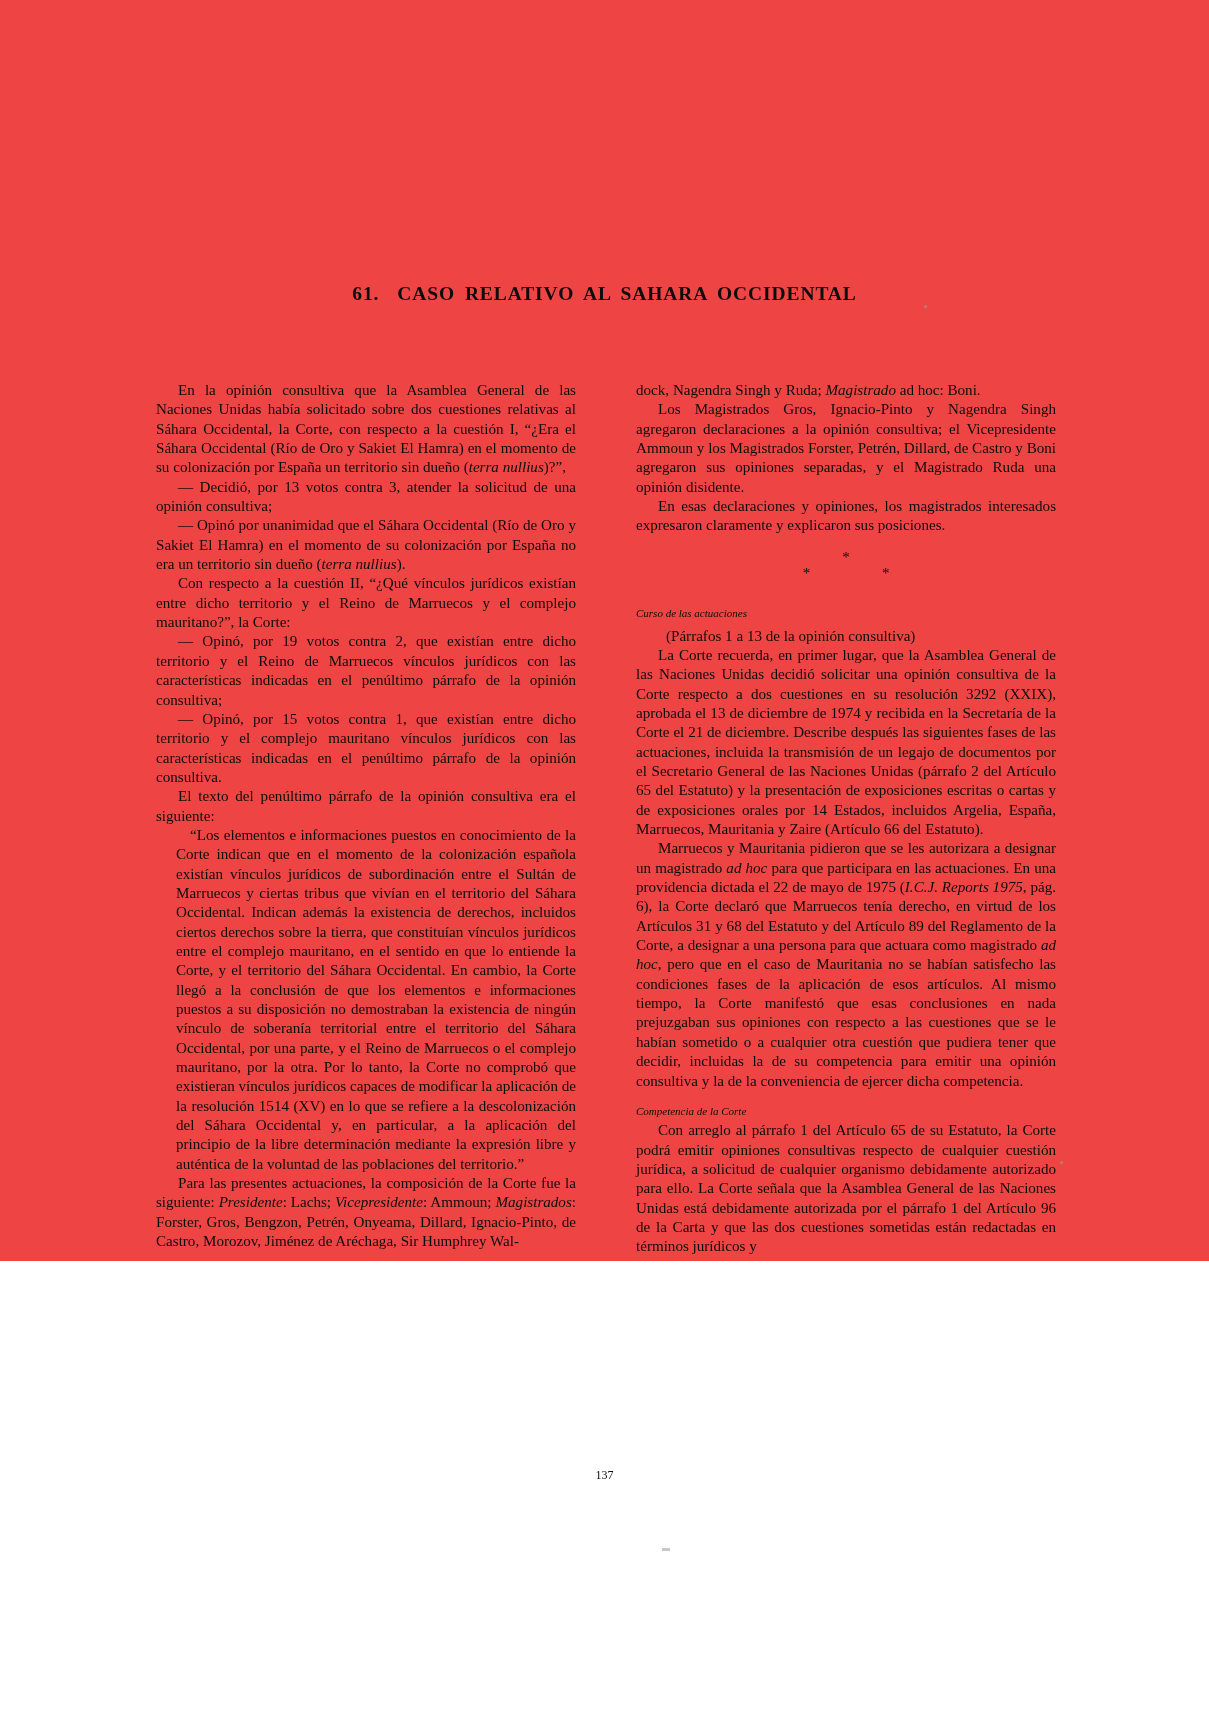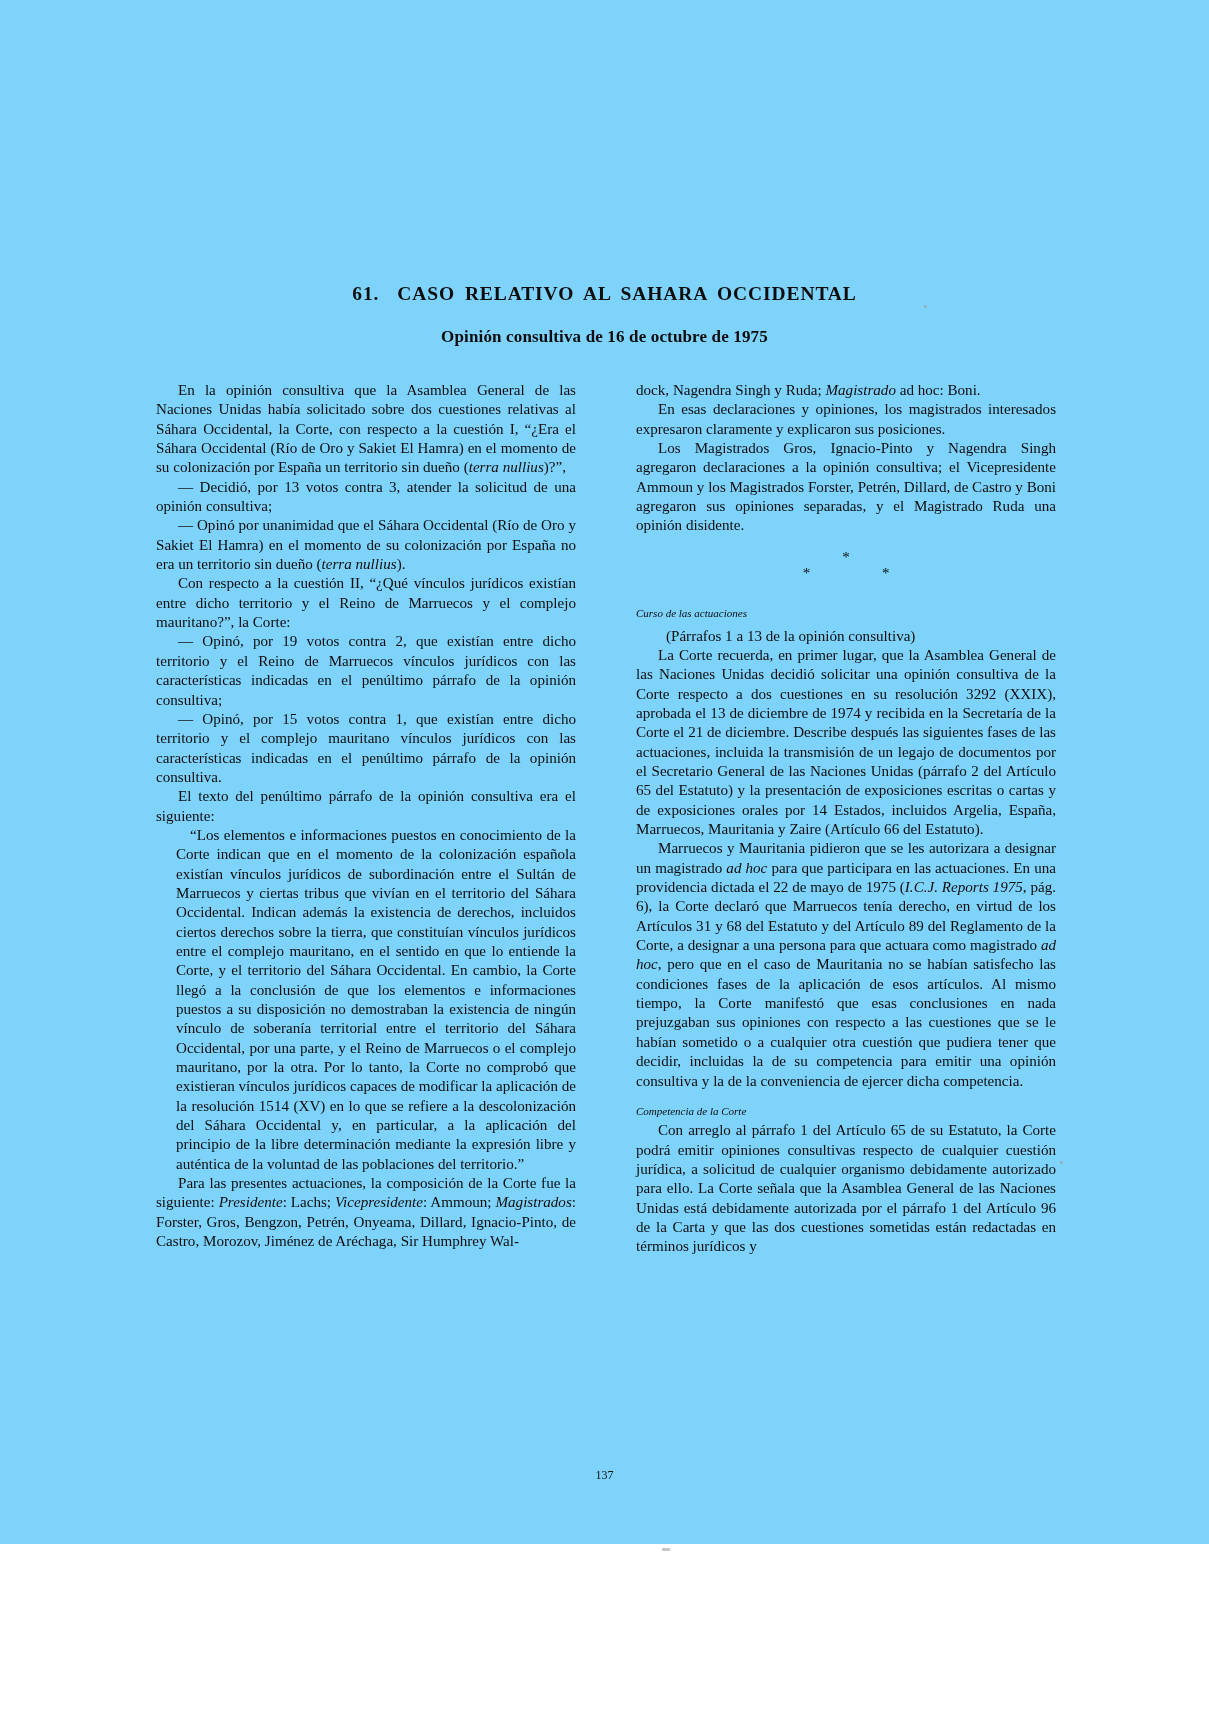--- a/index.html
+++ b/index.html
@@ -13,22 +13,22 @@
     font-family: "Liberation Serif", "DejaVu Serif", serif;
     color: #0d0d0d;
     position: relative;
     overflow: hidden;
   }
 
   .page {
     position: absolute;
     left: 0; top: 0;
     width: 1209px;
-    height: 1544px;
-    background: #7dd3fc;
+    height: 1261px;
+    background: #ef4444;
   }
 
   
   .title-block {
     position: absolute;
     left: 0;
     top: 283px;
     width: 1209px;
     text-align: center;
   }
@@ -131,21 +131,20 @@
 <div class="page">
 
   <div class="scan-mark" style="left:924px; top:305px; width:3px; height:3px;"></div>
   <div class="scan-mark" style="left:1060px; top:1161px; width:3px; height:3px;"></div>
   <div class="scan-mark" style="left:662px; top:1548px; width:8px; height:3px;"></div>
 
   <div class="title-block">
     <h1 class="doc-title">
       <span class="num">61.</span><span>CASO RELATIVO AL SAHARA OCCIDENTAL</span>
     </h1>
-    <h2 class="doc-subtitle">Opinión consultiva de 16 de octubre de 1975</h2>
   </div>
 
   <div class="columns">
 
     <div class="col">
 
       <p><span>En la opinión consultiva que la Asamblea General de las Naciones Unidas había solicitado sobre dos cuestiones relativas al Sáhara Occidental, la Corte, con respecto a la cuestión I, “¿Era el Sáhara Occidental (Río de Oro y Sakiet El Hamra) en el momento de su colonización por España un territorio sin dueño (</span><i>terra nullius</i><span>)?”,</span></p>
 
       <p class="dash">— Decidió, por 13 votos contra 3, atender la solicitud de una opinión consultiva;</p>
 
@@ -163,23 +162,23 @@
       <p class="quote">“Los elementos e informaciones puestos en conocimiento de la Corte indican que en el momento de la colonización española existían vínculos jurídicos de subordinación entre el Sultán de Marruecos y ciertas tribus que vivían en el territorio del Sáhara Occidental. Indican además la existencia de derechos, incluidos ciertos derechos sobre la tierra, que constituían vínculos jurídicos entre el complejo mauritano, en el sentido en que lo entiende la Corte, y el territorio del Sáhara Occidental. En cambio, la Corte llegó a la conclusión de que los elementos e informaciones puestos a su disposición no demostraban la existencia de ningún vínculo de soberanía territorial entre el territorio del Sáhara Occidental, por una parte, y el Reino de Marruecos o el complejo mauritano, por la otra. Por lo tanto, la Corte no comprobó que existieran vínculos jurídicos capaces de modificar la aplicación de la resolución 1514 (XV) en lo que se refiere a la descolonización del Sáhara Occidental y, en particular, a la aplicación del principio de la libre determinación mediante la expresión libre y auténtica de la voluntad de las poblaciones del territorio.”</p>
 
       <p><span>Para las presentes actuaciones, la composición de la Corte fue la siguiente: </span><i>Presidente</i><span>: Lachs; </span><i>Vicepresidente</i><span>: Ammoun; </span><i>Magistrados</i><span>: Forster, Gros, Bengzon, Petrén, Onyeama, Dillard, Ignacio-Pinto, de Castro, Morozov, Jiménez de Aréchaga, Sir Humphrey Wal-</span></p>
 
     </div>
 
     <div class="col">
 
       <p class="noindent"><span>dock, Nagendra Singh y Ruda; </span><i>Magistrado</i><span> ad hoc: Boni.</span></p>
 
+      <p>Los Magistrados Gros, Ignacio-Pinto y Nagendra Singh agregaron declaraciones a la opinión consultiva; el Vicepresidente Ammoun y los Magistrados Forster, Petrén, Dillard, de Castro y Boni agregaron sus opiniones separadas, y el Magistrado Ruda una opinión disidente.</p>
+
       <p>En esas declaraciones y opiniones, los magistrados interesados expresaron claramente y explicaron sus posiciones.</p>
-
-      <p>Los Magistrados Gros, Ignacio-Pinto y Nagendra Singh agregaron declaraciones a la opinión consultiva; el Vicepresidente Ammoun y los Magistrados Forster, Petrén, Dillard, de Castro y Boni agregaron sus opiniones separadas, y el Magistrado Ruda una opinión disidente.</p>
 
       <div class="asterisks">
         <span class="ast-top">*</span>
         <span class="ast-bottom">*&nbsp;*</span>
       </div>
 
       <p class="heading-italic">Curso de las actuaciones</p>
 
       <p class="para-ref">(Párrafos 1 a 13 de la opinión consultiva)</p>
 

